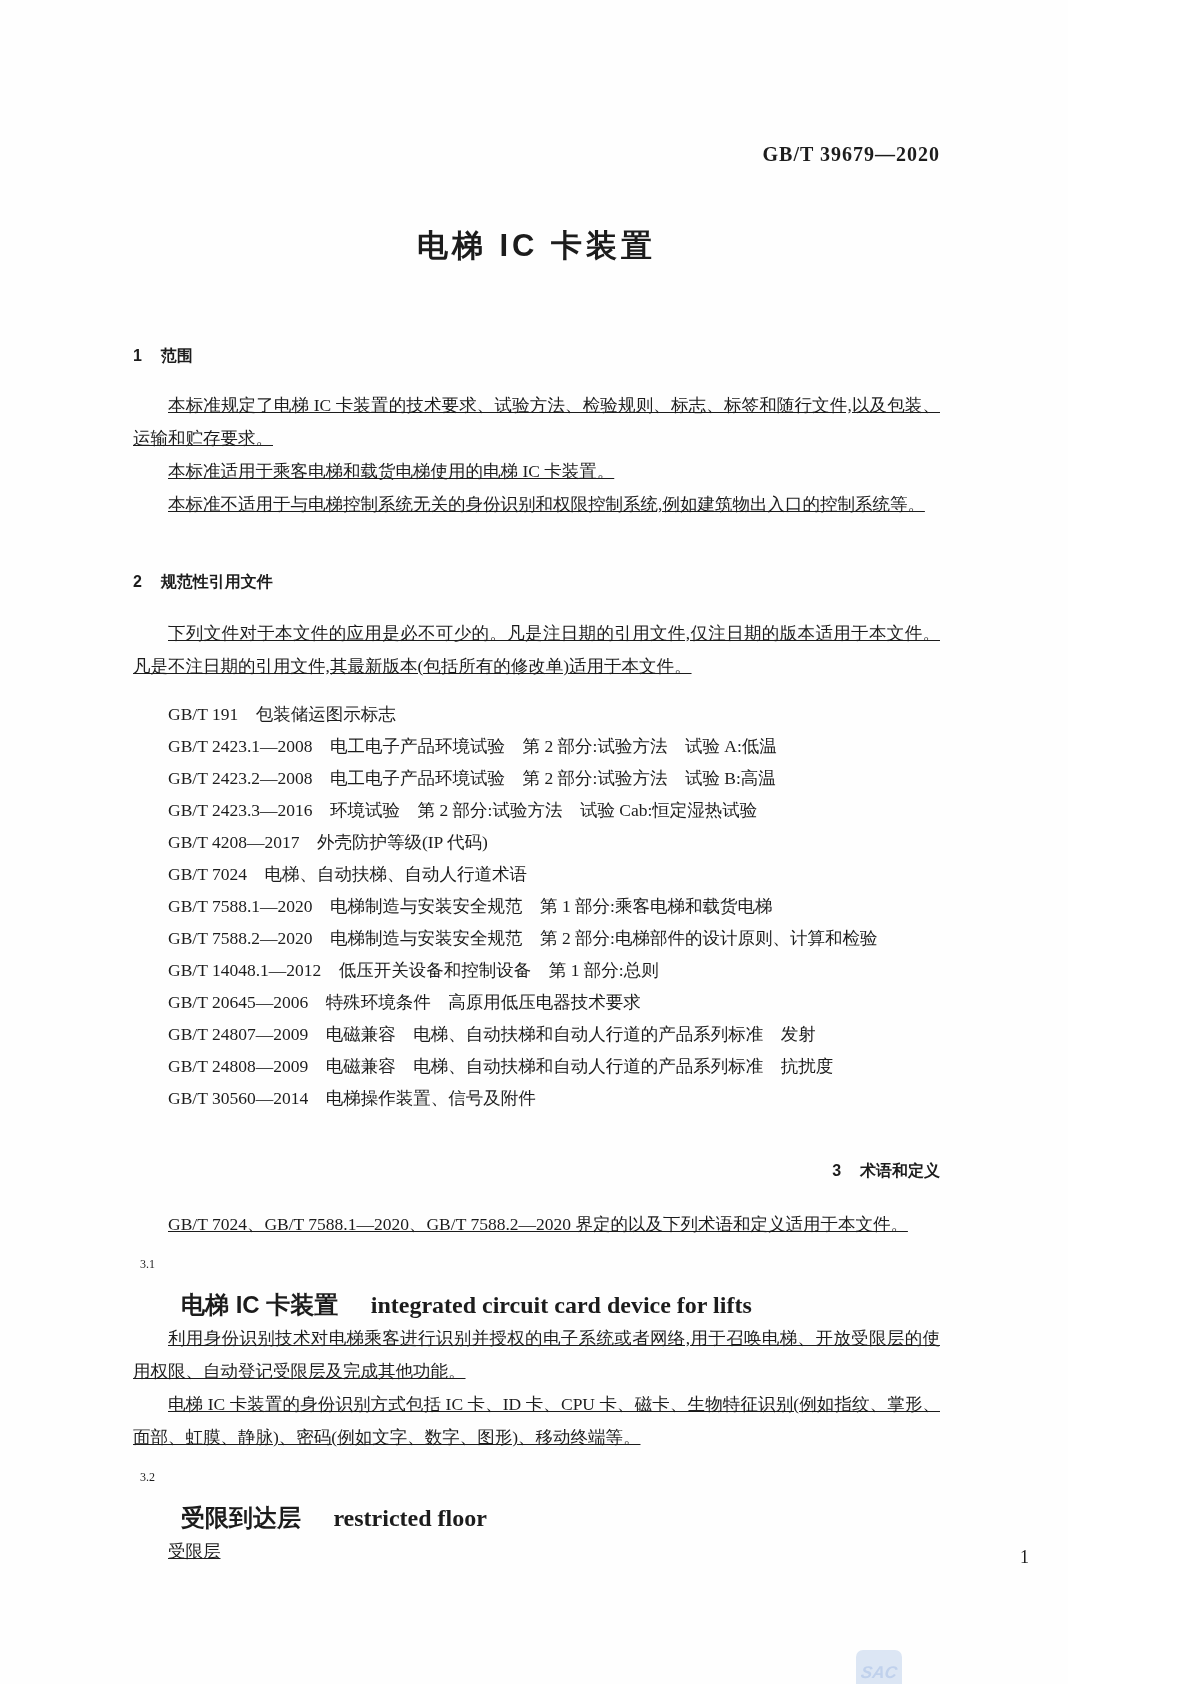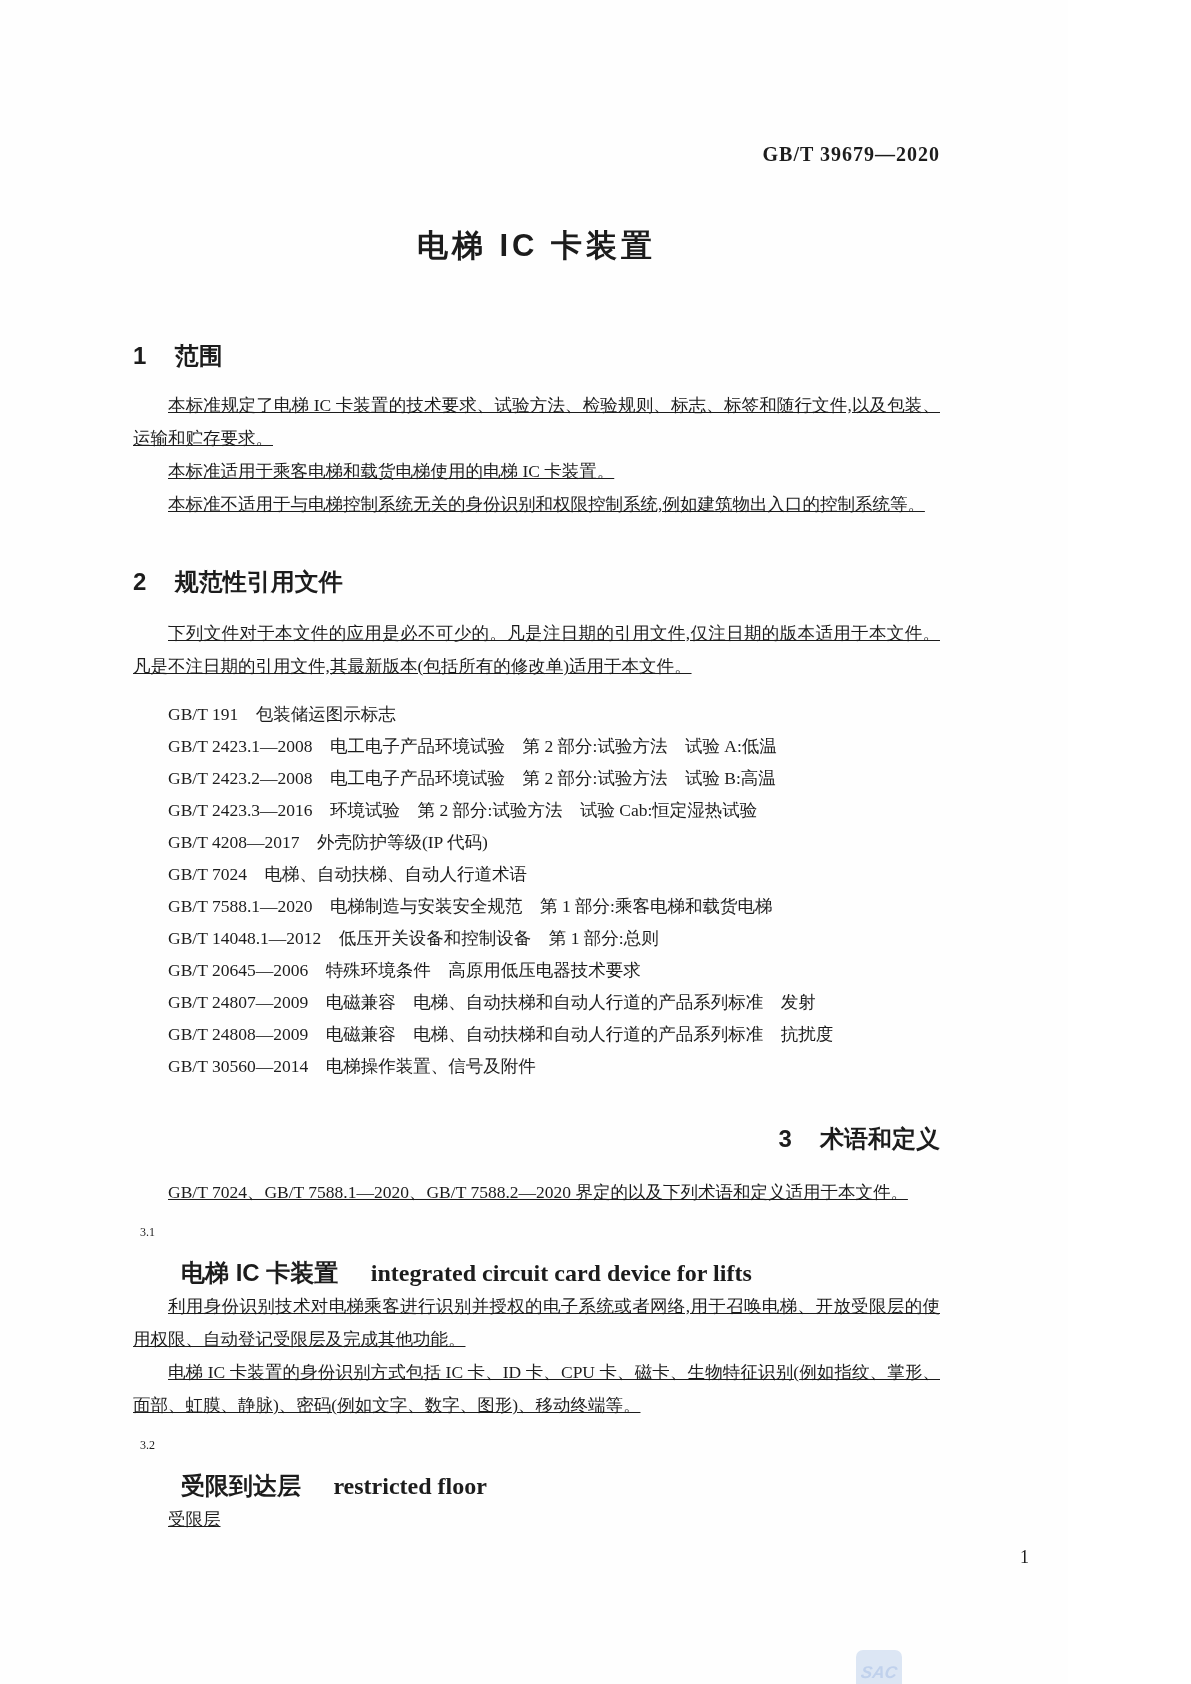--- a/index.html
+++ b/index.html
@@ -24,21 +24,21 @@
     margin:58px 0 0 0;
     text-align:center;
     font-size:31px;line-height:42px;
     font-weight:bold;
     letter-spacing:4px;
     font-family:"Liberation Sans","DejaVu Sans",sans-serif;
   }
   .sec-heading{
     font-family:"Liberation Sans","DejaVu Sans",sans-serif;
     font-weight:bold;
-    font-size:24px;line-height:26px;
+    font-size:16px;line-height:26px;
     margin:0;
   }
   .sec-heading .sec-num{margin-right:0.9em;}
   .h-scope{margin-top:76px;margin-bottom:20px;}
   .h-refs{margin-top:48px;margin-bottom:22px;}
   .h-terms{margin-top:44px;margin-bottom:24px;text-align:right;}
   p.body{
     margin:0;
     font-size:17.5px;line-height:33px;
     text-align:justify;
@@ -115,20 +115,21 @@
     </h2>
     <p class="body indent">下列文件对于本文件的应用是必不可少的。凡是注日期的引用文件,仅注日期的版本适用于本文件。凡是不注日期的引用文件,其最新版本(包括所有的修改单)适用于本文件。</p>
     <div class="refs">
       <p class="ref">GB/T 191　包装储运图示标志</p>
       <p class="ref">GB/T 2423.1—2008　电工电子产品环境试验　第 2 部分:试验方法　试验 A:低温</p>
       <p class="ref">GB/T 2423.2—2008　电工电子产品环境试验　第 2 部分:试验方法　试验 B:高温</p>
       <p class="ref">GB/T 2423.3—2016　环境试验　第 2 部分:试验方法　试验 Cab:恒定湿热试验</p>
       <p class="ref">GB/T 4208—2017　外壳防护等级(IP 代码)</p>
       <p class="ref">GB/T 7024　电梯、自动扶梯、自动人行道术语</p>
       <p class="ref">GB/T 7588.1—2020　电梯制造与安装安全规范　第 1 部分:乘客电梯和载货电梯</p>
+      <p class="ref">GB/T 7588.2—2020　电梯制造与安装安全规范　第 2 部分:电梯部件的设计原则、计算和检验</p>
       <p class="ref">GB/T 14048.1—2012　低压开关设备和控制设备　第 1 部分:总则</p>
       <p class="ref">GB/T 20645—2006　特殊环境条件　高原用低压电器技术要求</p>
       <p class="ref">GB/T 24807—2009　电磁兼容　电梯、自动扶梯和自动人行道的产品系列标准　发射</p>
       <p class="ref">GB/T 24808—2009　电磁兼容　电梯、自动扶梯和自动人行道的产品系列标准　抗扰度</p>
       <p class="ref">GB/T 30560—2014　电梯操作装置、信号及附件</p>
     </div>
 
     <h2 class="sec-heading h-terms">
       <span class="sec-num">3</span>
       <span>术语和定义</span>

